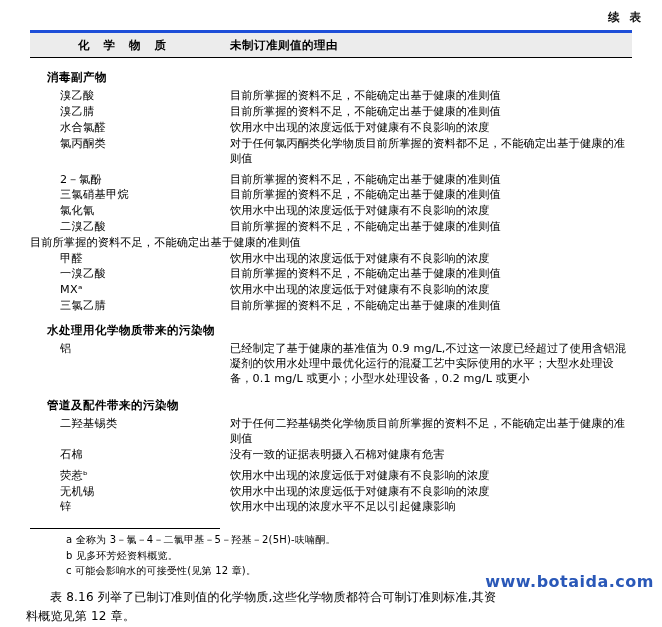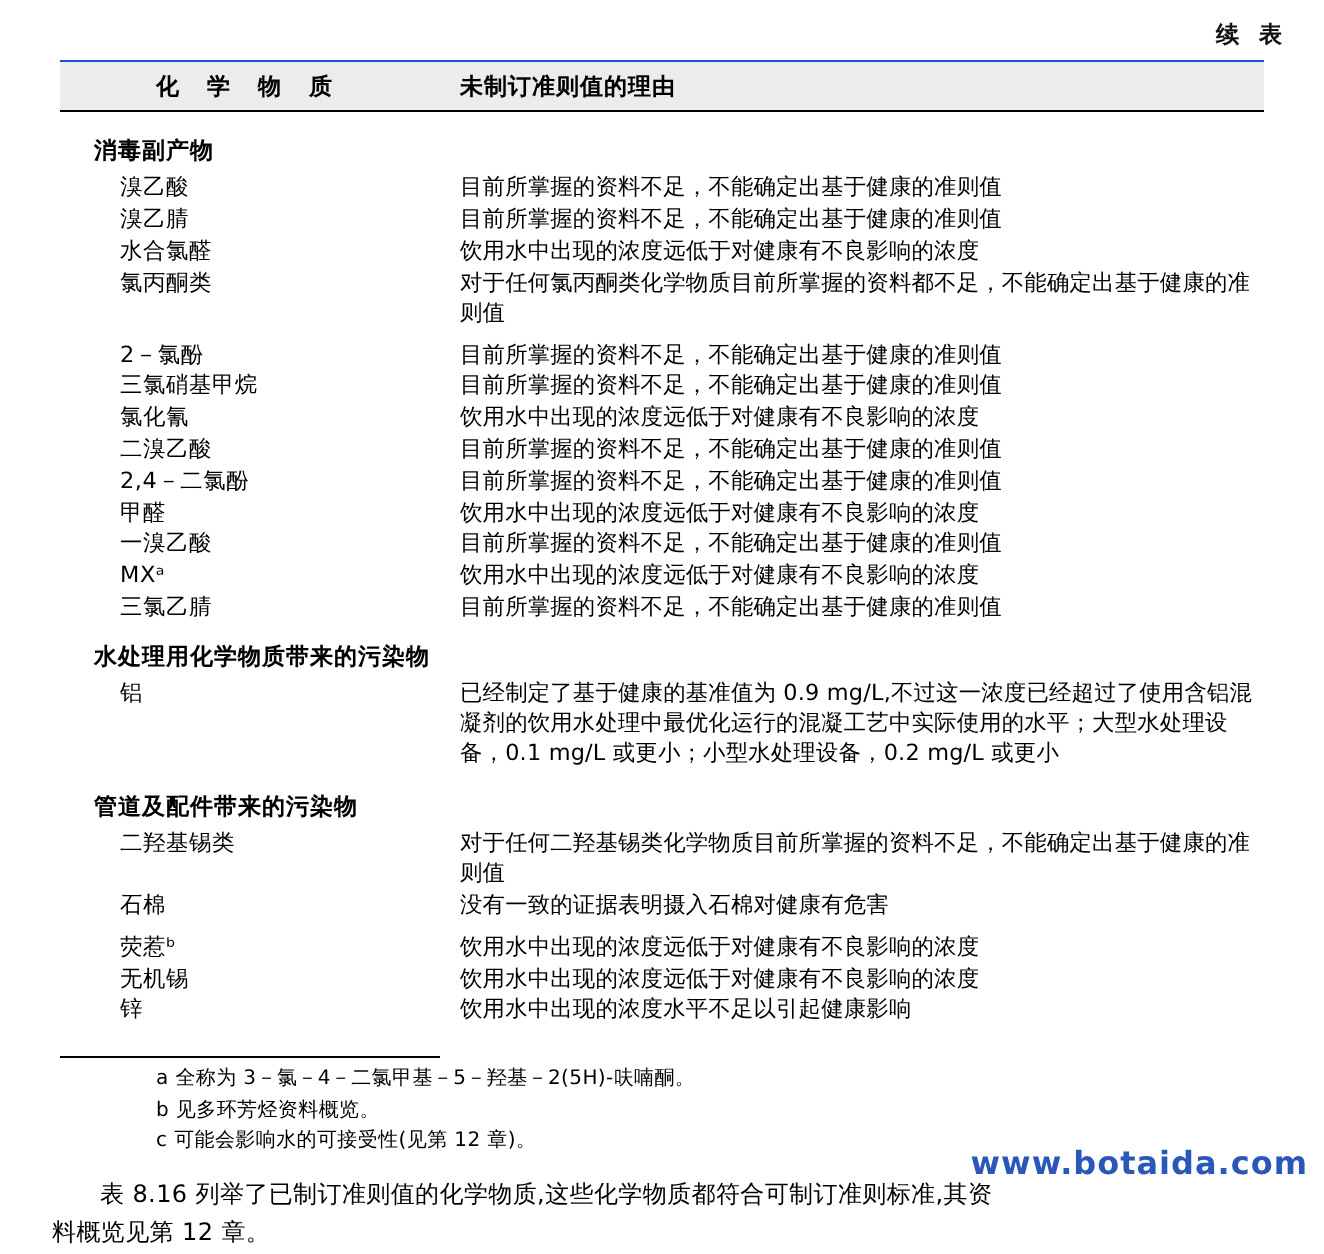--- a/index.html
+++ b/index.html
@@ -32,21 +32,21 @@
     color: #111;
   }
   .table {
     position: absolute;
     top: 30px;
     left: 30px;
     width: 602px;
   }
   .thead {
     background: #ececec;
-    border-top: 1px solid #1d4ed8;
+    border-top: 3px solid #1d4ed8;
     border-bottom: 1px solid #000;
     height: 24px;
     display: flex;
     align-items: center;
     font-size: 11.5px;
     font-weight: bold;
   }
   .th-left {
     width: 200px;
     padding-left: 48px;
@@ -85,21 +85,21 @@
   .row .c2 {
     flex: 1;
     padding-right: 4px;
     letter-spacing: 0.1px;
   }
   .row.spaced {
     margin-top: 5px;
   }
   .footnotes {
     position: absolute;
-    left: 38px;
+    left: 26px;
     top: 532px;
     width: 602px;
     font-size: 10px;
     line-height: 15.5px;
   }
   .footnotes .fn {
     padding-left: 40px;
     letter-spacing: 0.2px;
   }
   .fn-rule {
@@ -184,21 +184,20 @@
       </div>
       <div class="row">
         <div class="c1">氯化氰</div>
         <div class="c2">饮用水中出现的浓度远低于对健康有不良影响的浓度</div>
       </div>
       <div class="row">
         <div class="c1">二溴乙酸</div>
         <div class="c2">目前所掌握的资料不足，不能确定出基于健康的准则值</div>
       </div>
       <div class="row">
-        <div class="c1">2,4－二氯酚</div>
         <div class="c2">目前所掌握的资料不足，不能确定出基于健康的准则值</div>
       </div>
       <div class="row">
         <div class="c1">甲醛</div>
         <div class="c2">饮用水中出现的浓度远低于对健康有不良影响的浓度</div>
       </div>
       <div class="row">
         <div class="c1">一溴乙酸</div>
         <div class="c2">目前所掌握的资料不足，不能确定出基于健康的准则值</div>
       </div>

